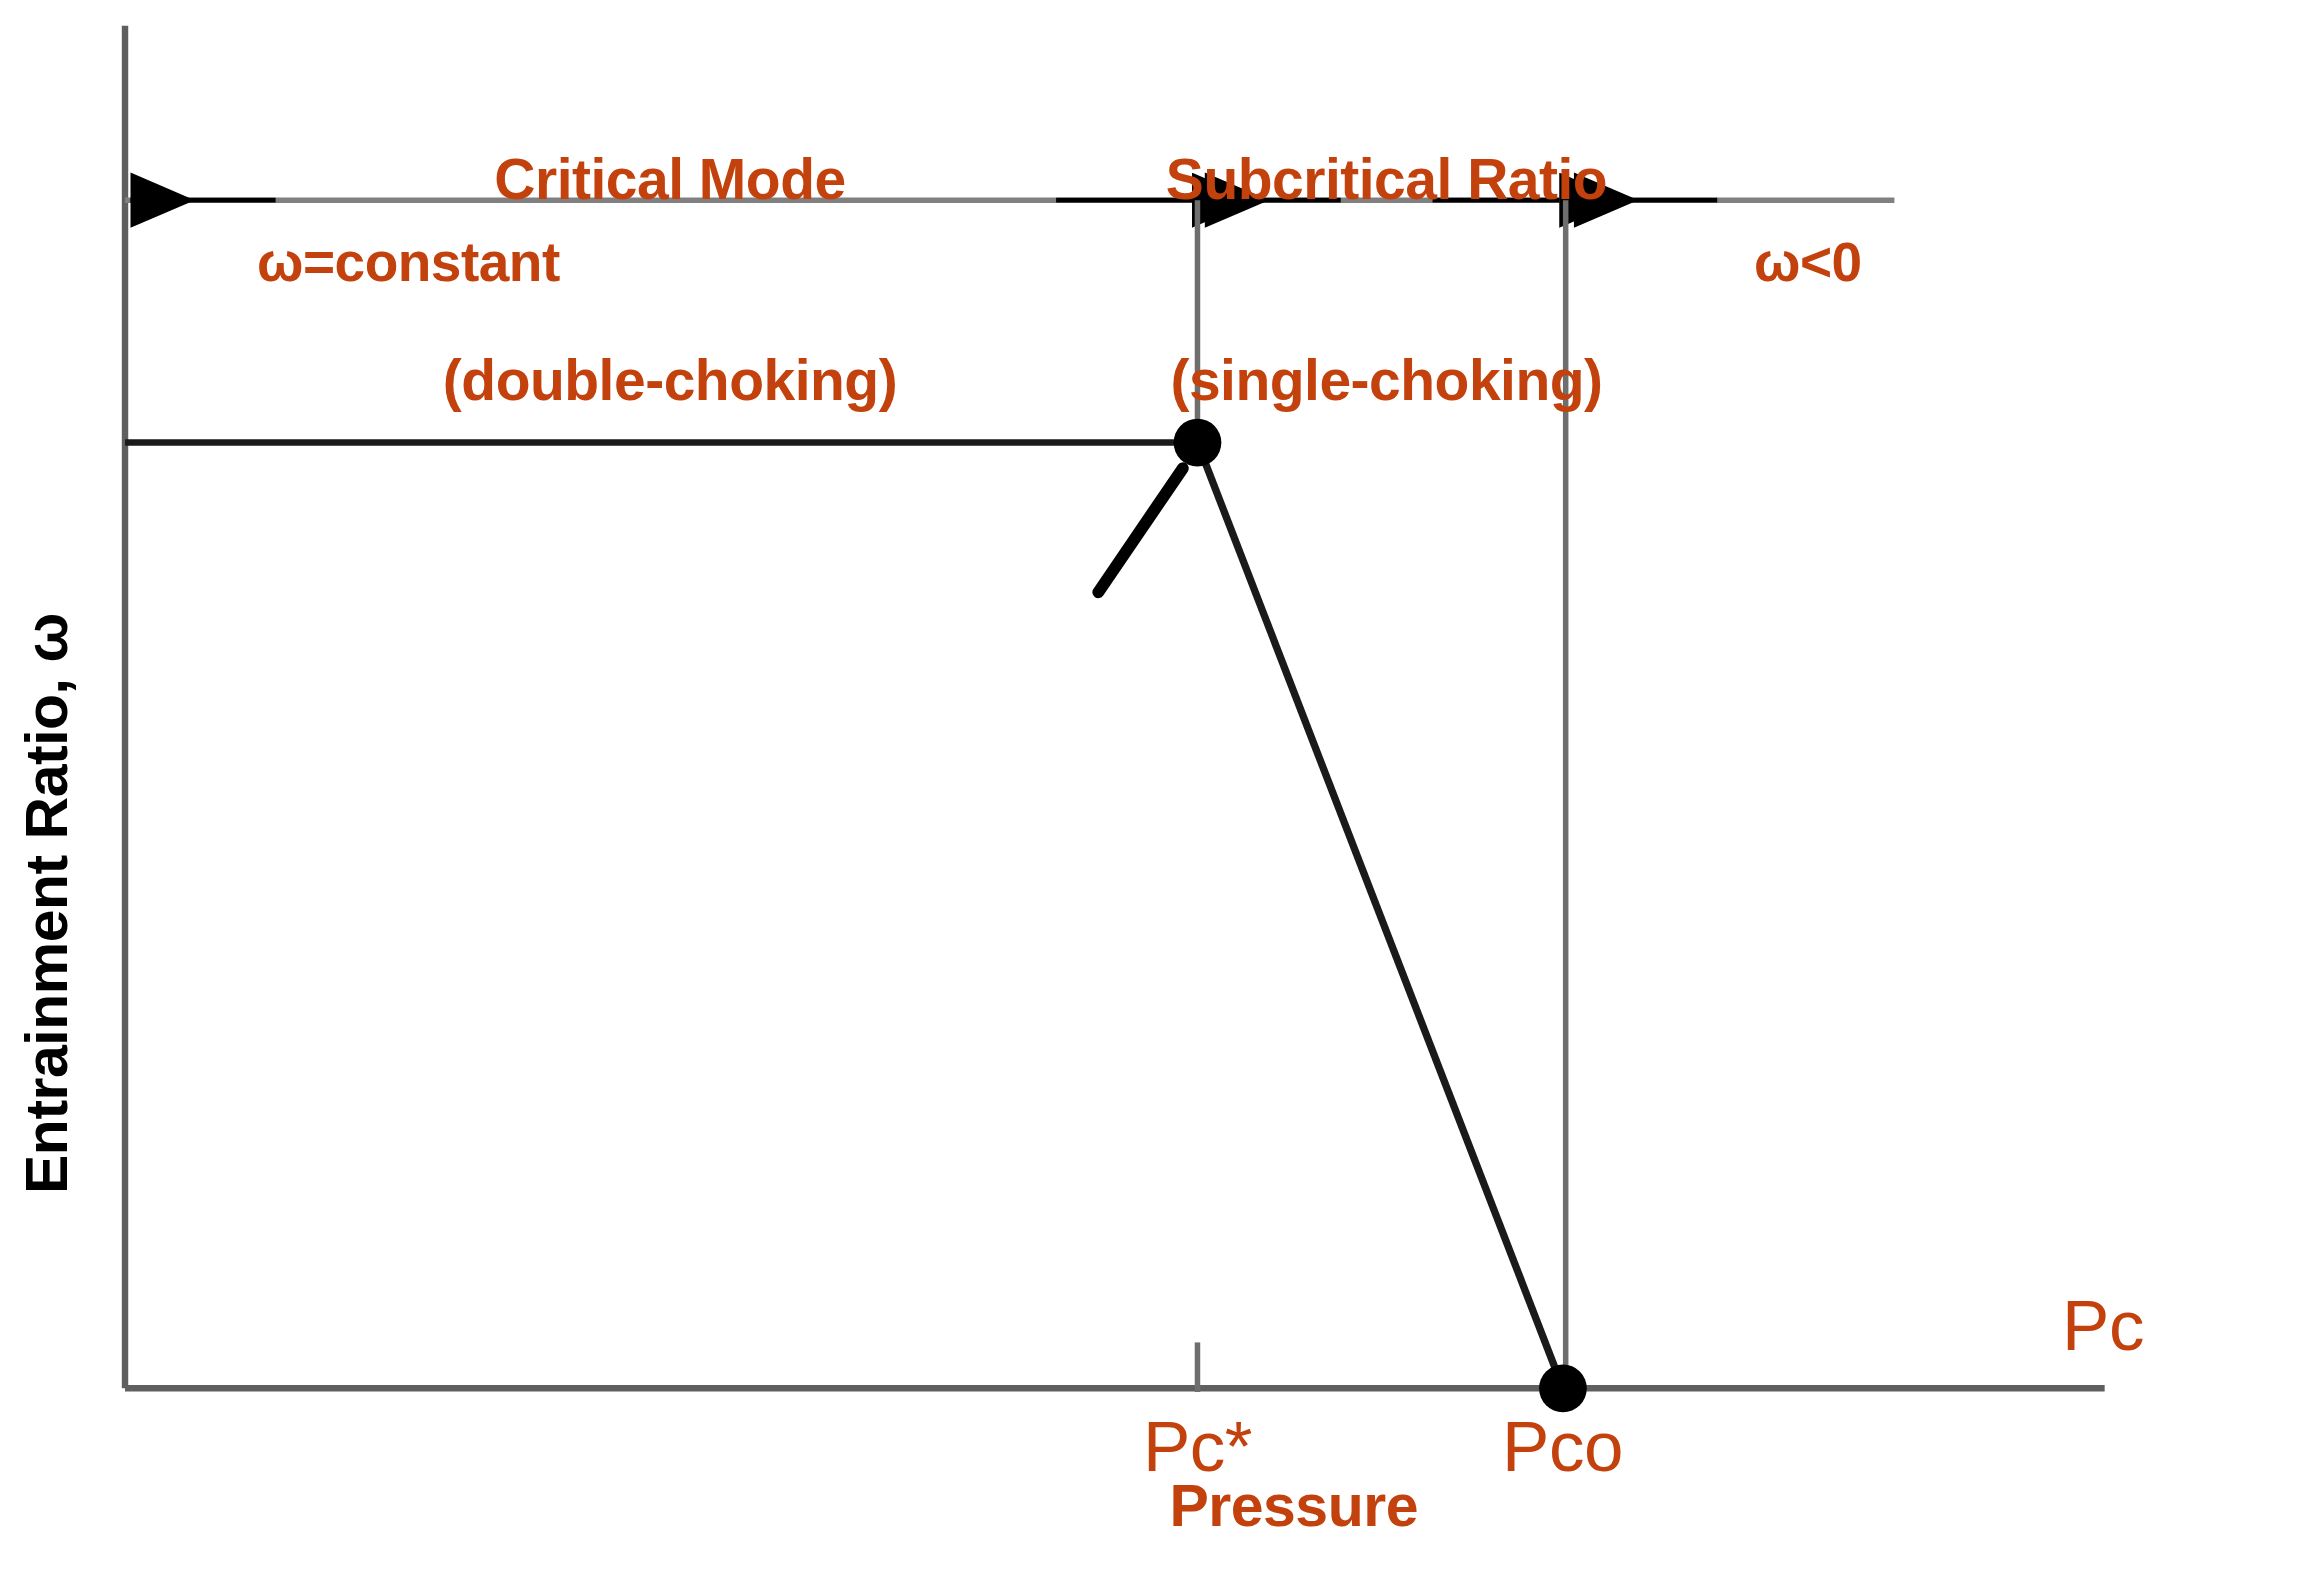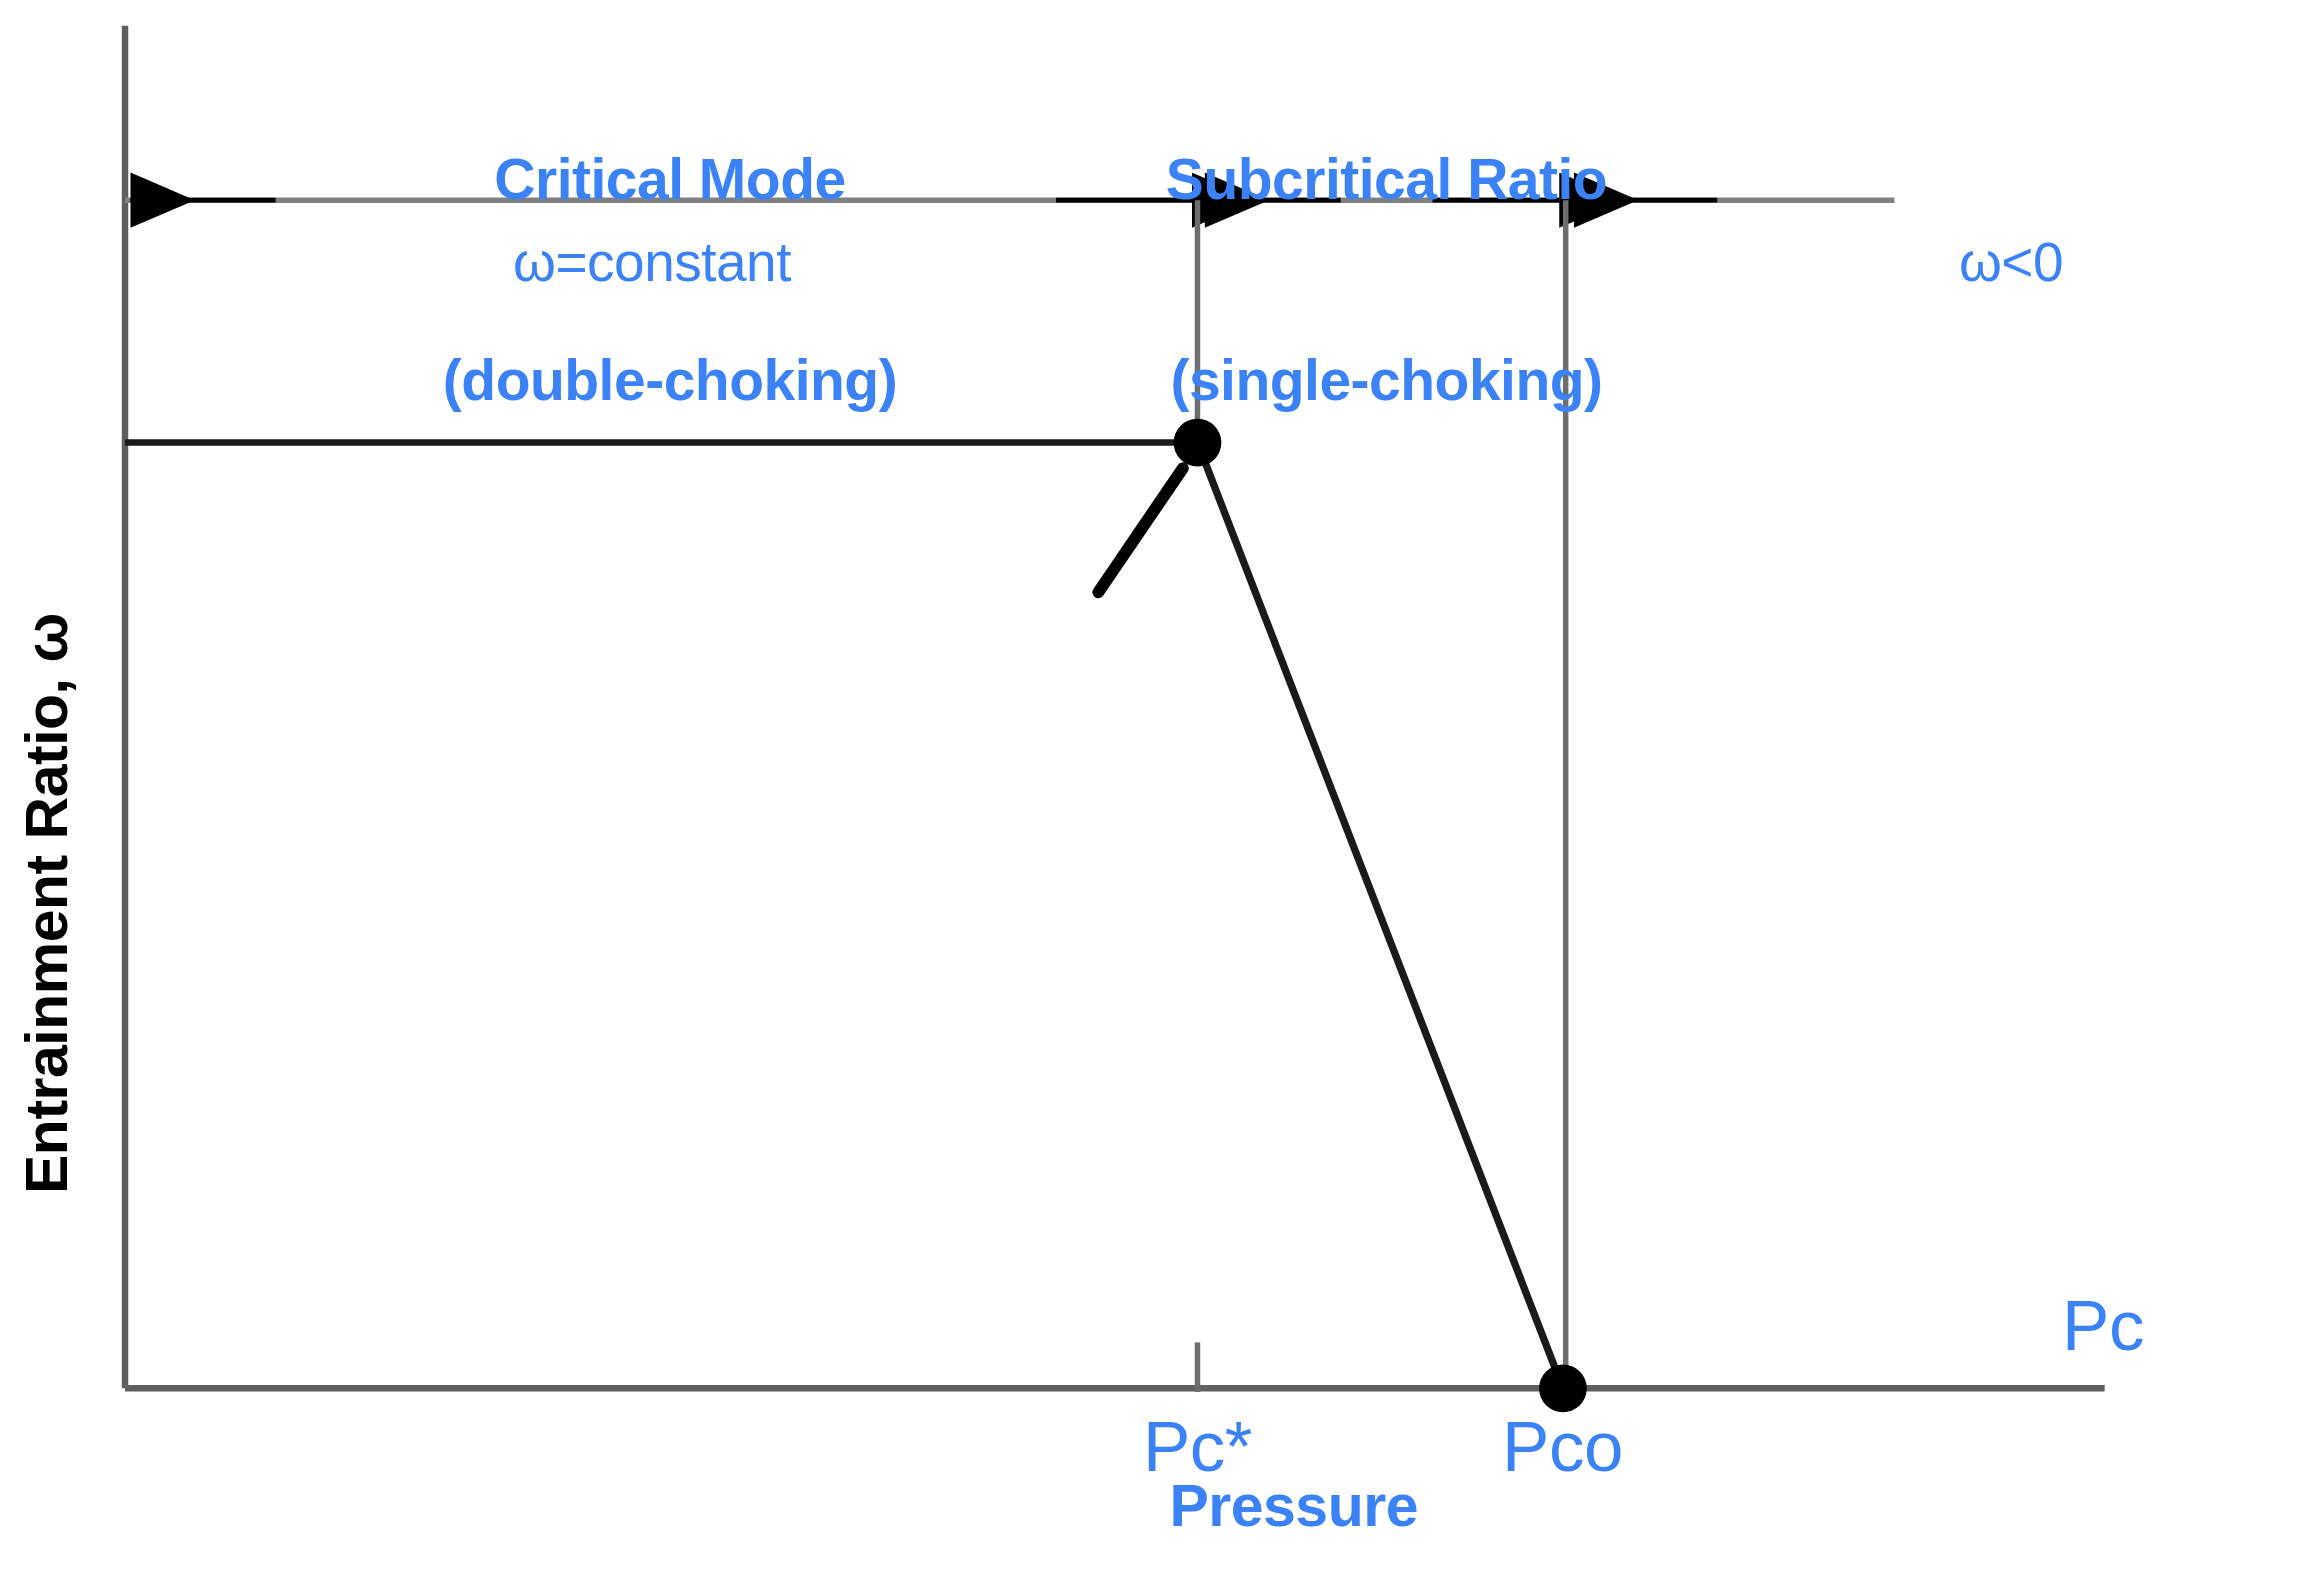--- a/index.html
+++ b/index.html
@@ -18,34 +18,34 @@
     overflow: hidden;
   }
   #figure {
     position: absolute;
     inset: 0;
     width: 2316px;
     height: 1594px;
   }
   .lbl {
     position: absolute;
-    color: #3b82f6;
+    color: #c2410c;
     white-space: pre;
     line-height: 1.18;
   }
   .mode-title {
     font-weight: bold;
     font-size: 57px;
     text-align: center;
     letter-spacing: -0.5px;
   }
   .mode-note {
-    font-weight: normal;
+    font-weight: bold;
     font-size: 55px;
-    text-align: center;
+    text-align: left;
     letter-spacing: -0.5px;
   }
   .tick-label {
     font-weight: normal;
     font-size: 71px;
     text-align: center;
     letter-spacing: -0.5px;
   }
   .annot {
     font-weight: bold;

